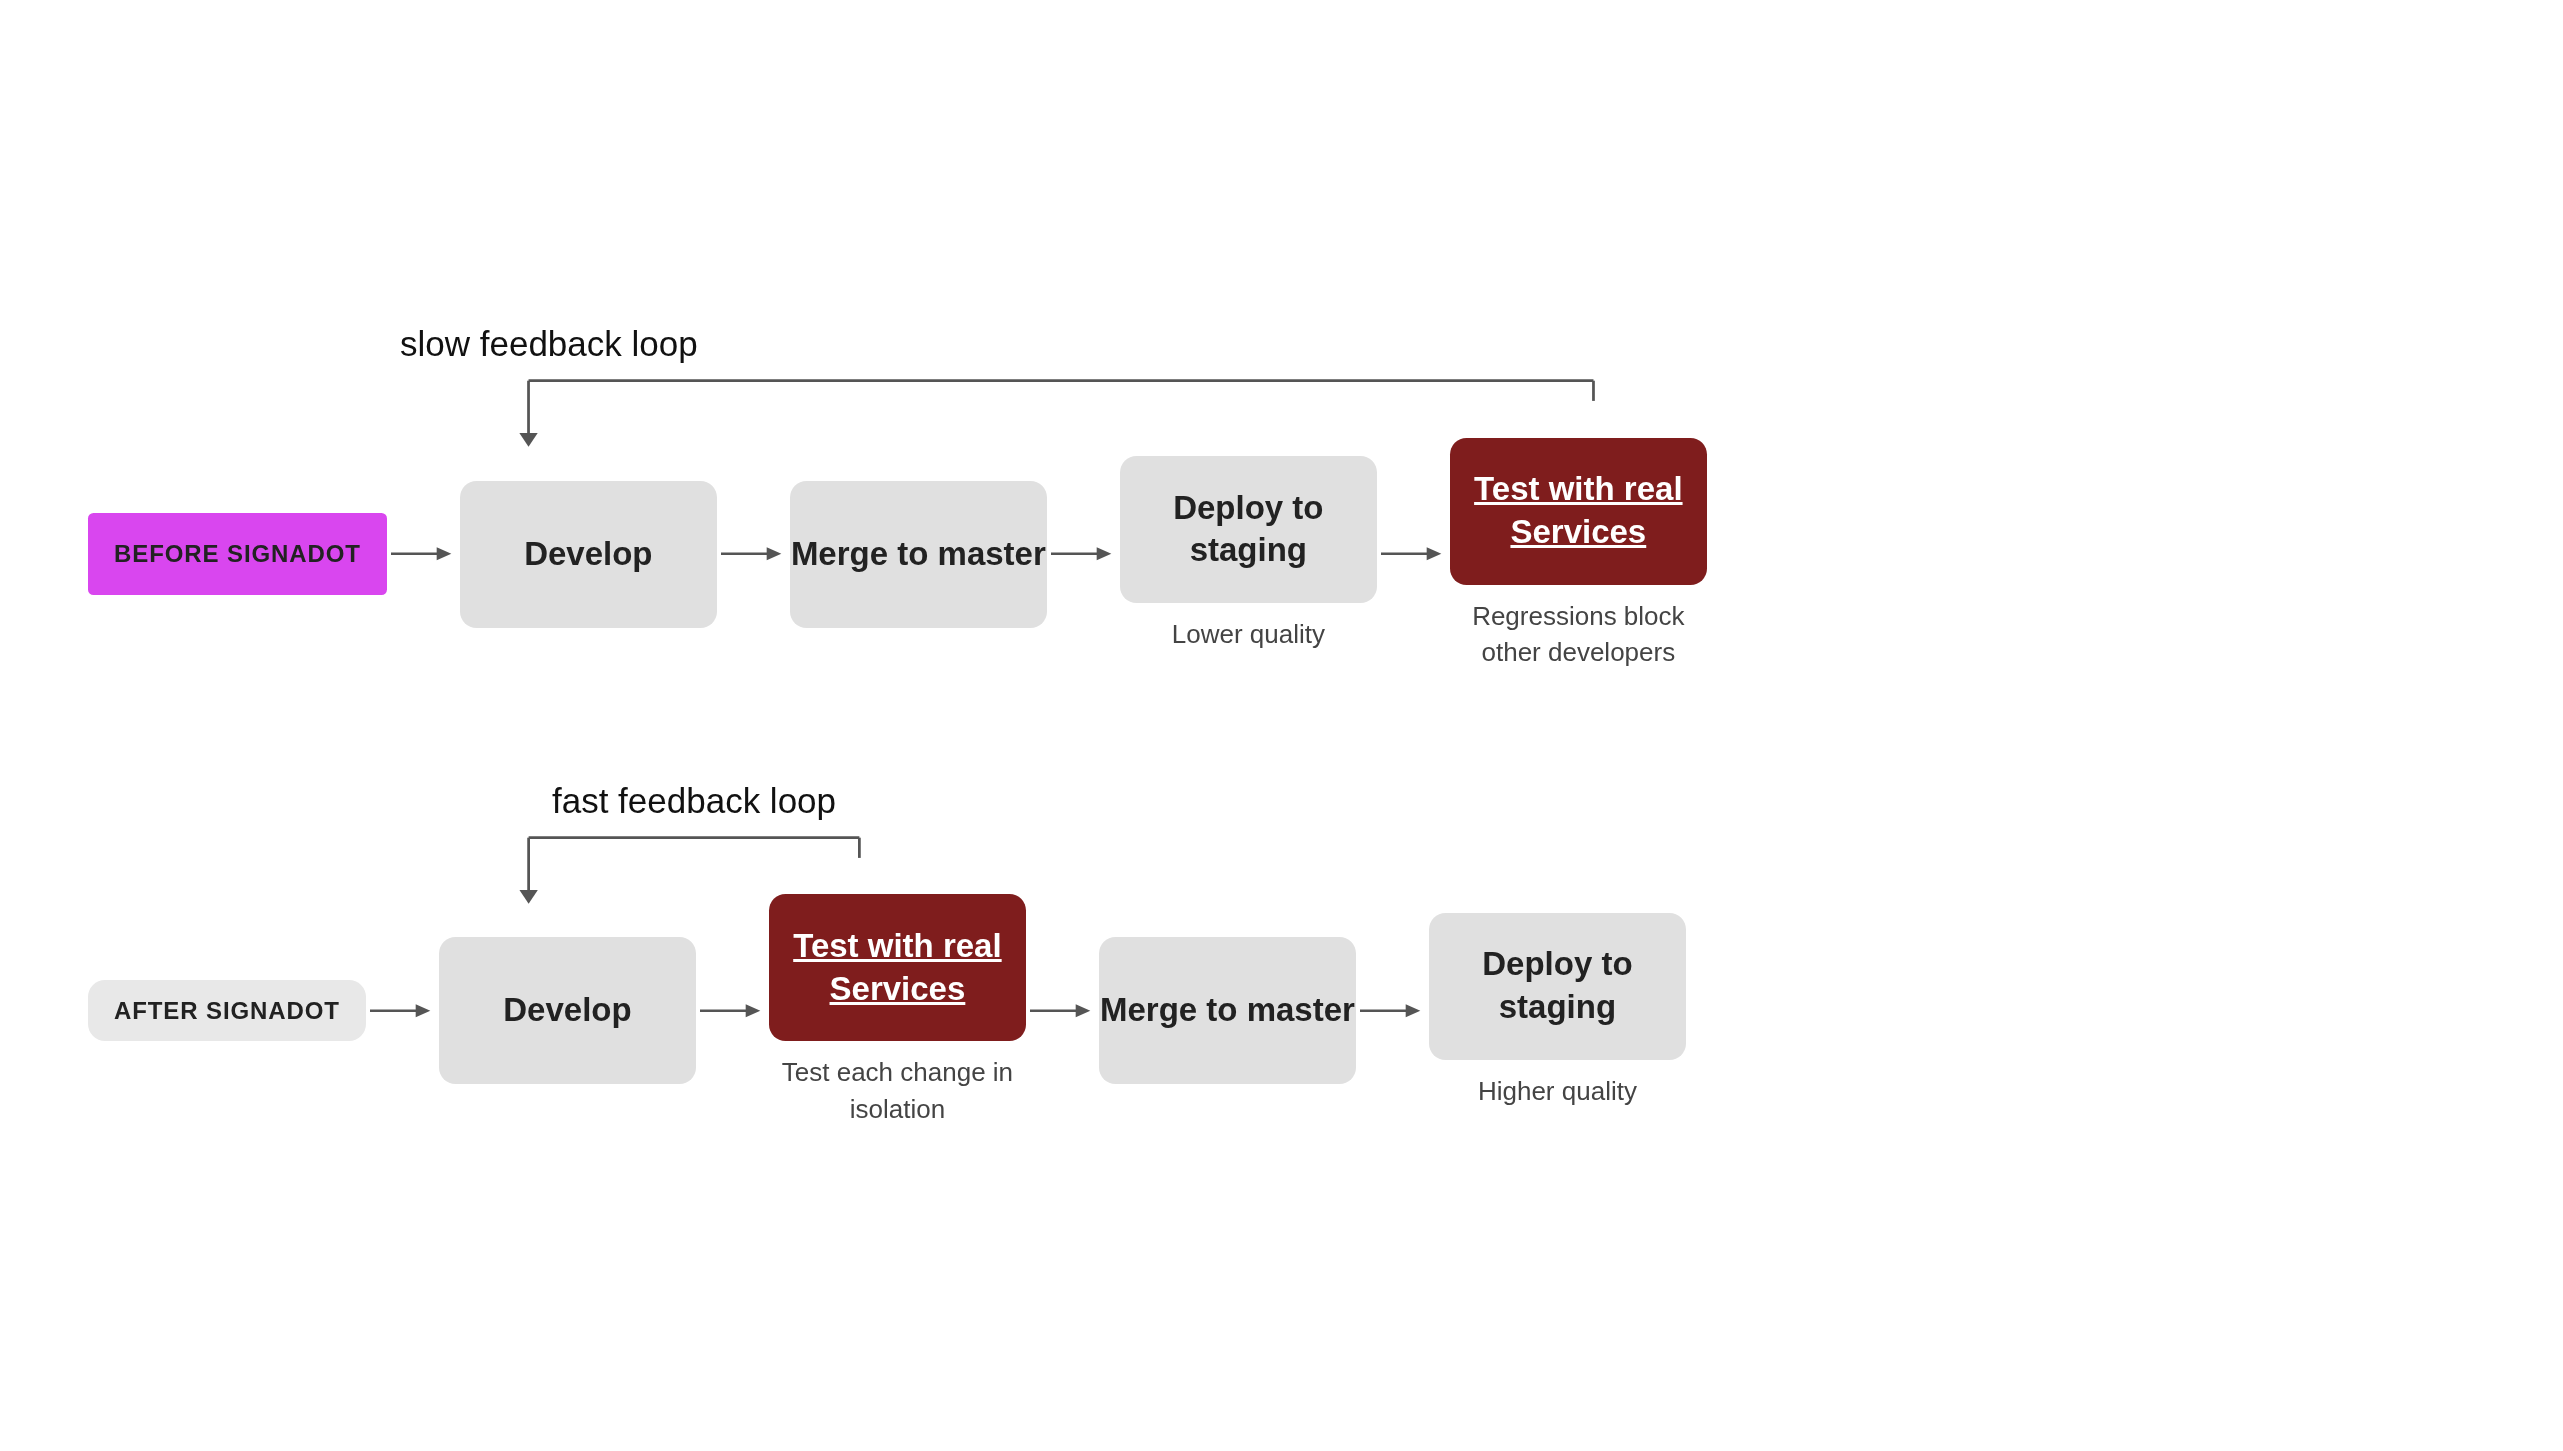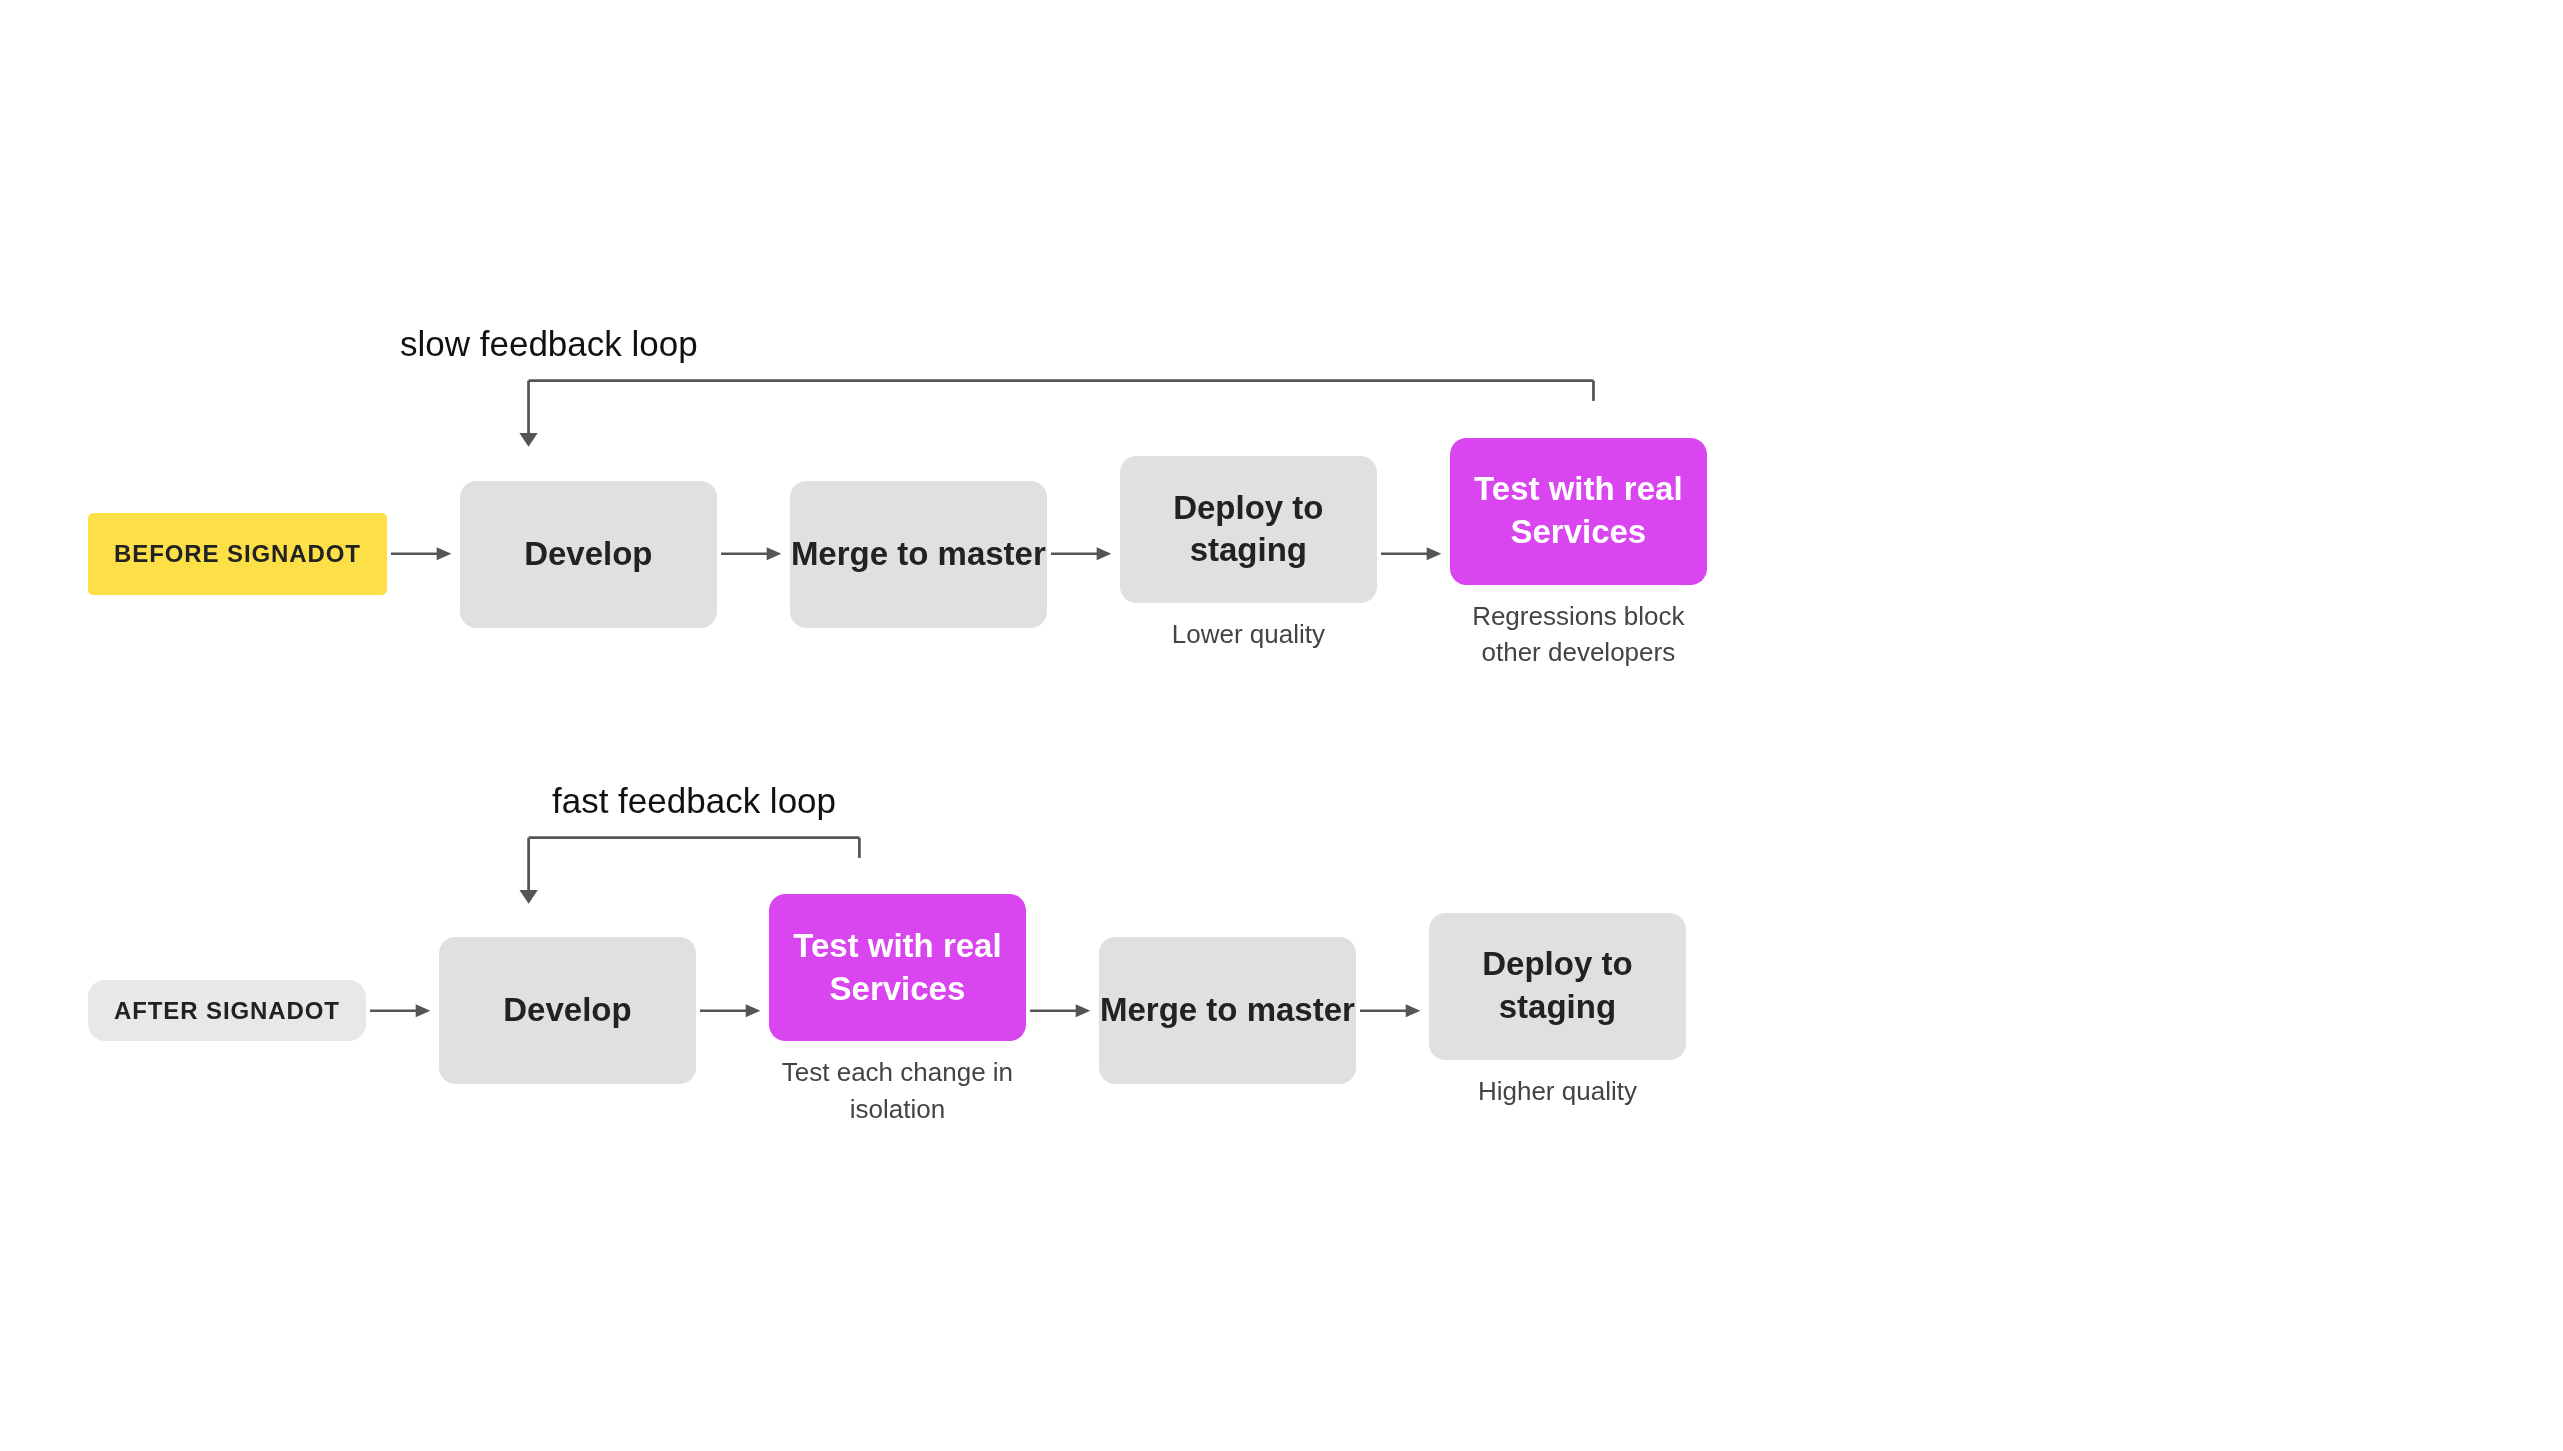--- a/index.html
+++ b/index.html
@@ -57,22 +57,23 @@
       line-height: 1.3;
       flex-shrink: 0;
     }
 
     .flow-box.light {
       background: #e0e0e0;
       color: #222;
     }
 
     .flow-box.dark {
-      background: #d946ef;
+      background: #7f1d1d;
       color: #fff;
+      text-decoration: underline;
     }
 
     
     .box-wrapper {
       display: flex;
       flex-direction: column;
       align-items: center;
       gap: 13px;
     }
 
@@ -112,21 +113,21 @@
 
           <line x1="1300" y1="18" x2="1300" y2="40" stroke="#555" stroke-width="3"></line>
 
           <polygon points="130,75 150,75 140,90" fill="#555"></polygon>
         </svg>
       </div>
     </div>
 
     <div class="flow-row" style="margin-top:-9.2px;">
 
-      <div style="font-size:24px; font-weight:700; color:#222; background:#fde047; padding:27px 26px; border-radius:5.5px; min-width:239px; text-align:center; letter-spacing:0.9px;">BEFORE SIGNADOT</div>
+      <div style="font-size:24px; font-weight:700; color:#222; background:#d946ef; padding:27px 26px; border-radius:5.5px; min-width:239px; text-align:center; letter-spacing:0.9px;">BEFORE SIGNADOT</div>
 
       <div class="arrow">
         <svg viewBox="0 0 70 30">
             <line x1="0" y1="15" x2="56" y2="15" stroke="#555" stroke-width="3"></line>
             <polygon points="50,8 66,15 50,22" fill="#555"></polygon>
           </svg>
       </div>
 
       <div class="box-wrapper">
         <div class="flow-box light">

